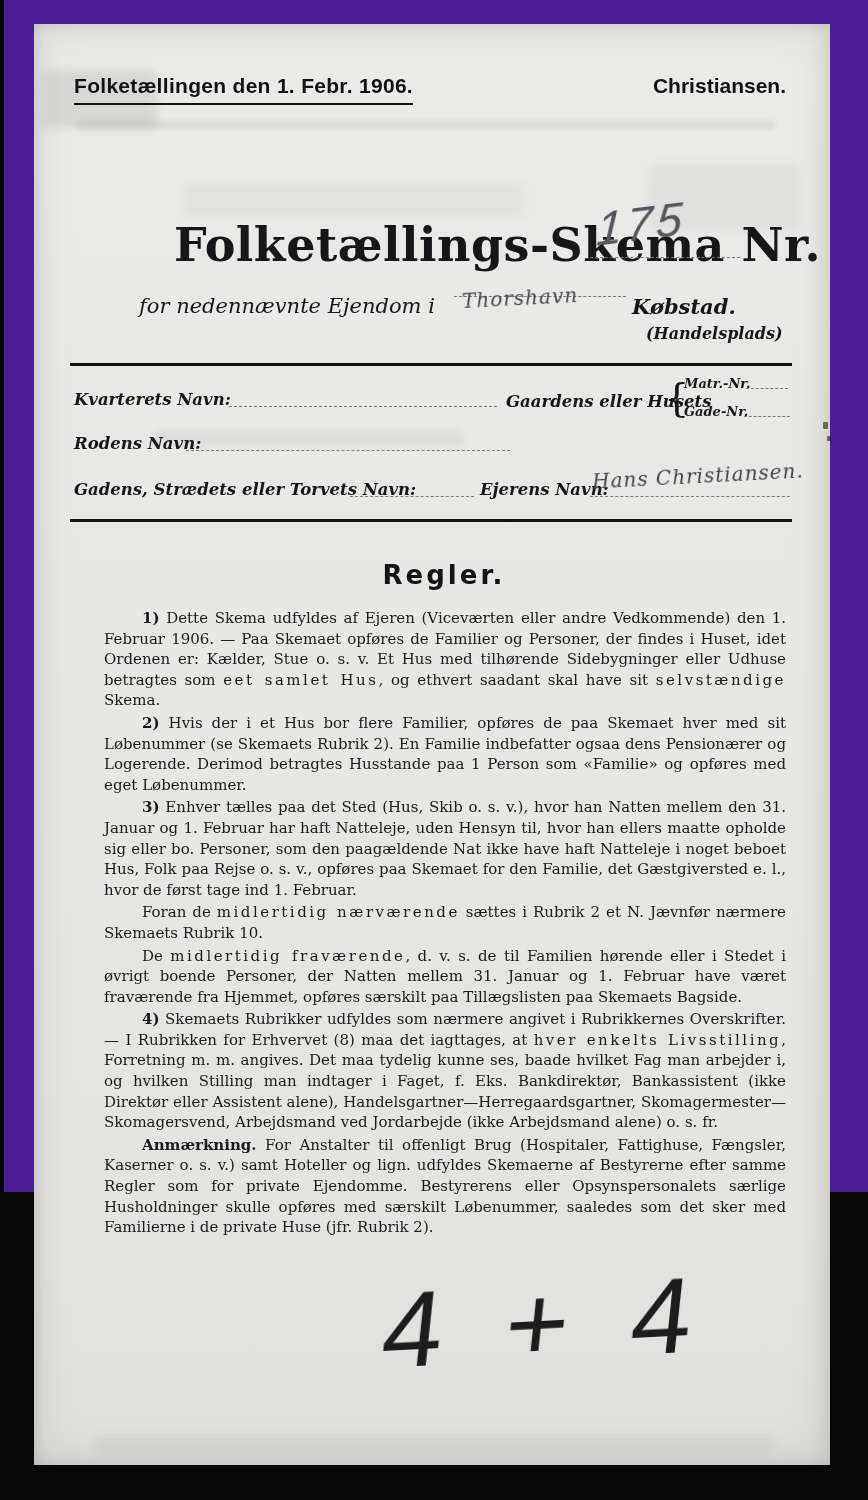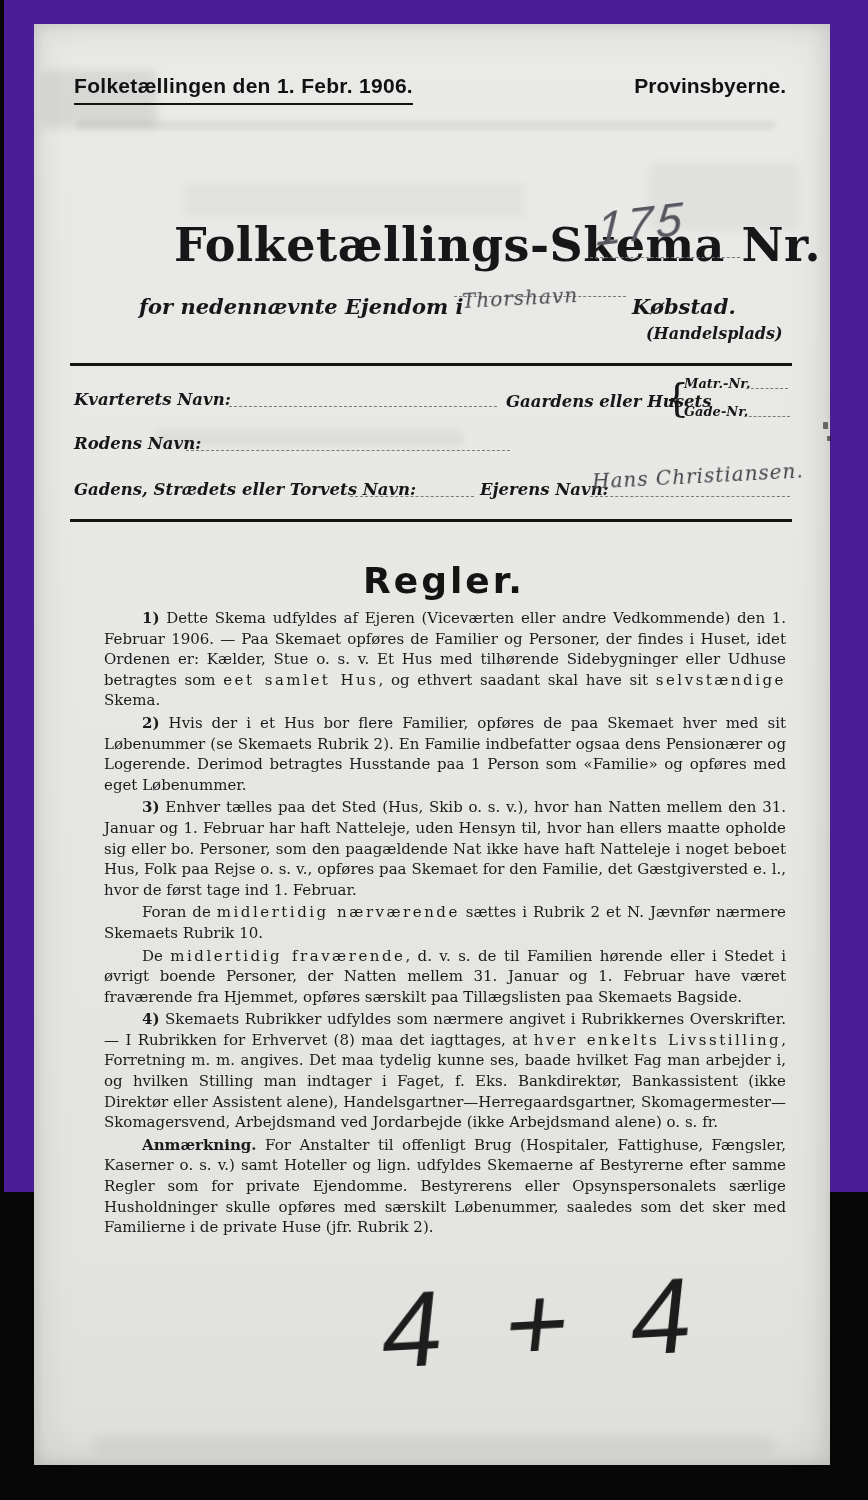--- a/index.html
+++ b/index.html
@@ -31,21 +31,21 @@
     position:absolute; left:140px; top:194px;
     font-weight:bold; font-size:46px; color:#17171a; letter-spacing:0.5px;
   }
   .title-number {
     position:absolute; left:562px; top:168px; width:150px;
     font-family:"Liberation Sans", sans-serif; font-style:italic; font-size:47px; color:#55565e;
     transform:rotate(-7deg) skewX(-10deg); filter:blur(0.4px); letter-spacing:4px;
   }
   .title-number-line { position:absolute; left:556px; top:233px; width:150px; border-bottom:1.5px dashed #77777a; }
 
-  .subtitle-prefix { position:absolute; left:105px; top:270px; font-style:italic; font-weight:bold; font-size:21px; color:#17171a; }
+  .subtitle-prefix { position:absolute; left:105px; top:270px; font-style:italic; font-weight:normal; font-size:21px; color:#17171a; }
   .subtitle-place {
     position:absolute; left:428px; top:262px; font-style:italic; font-size:20px; color:#4a4b52;
     transform:rotate(-3deg); filter:blur(0.3px); letter-spacing:1px;
   }
   .subtitle-place-line { position:absolute; left:420px; top:272px; width:172px; border-bottom:1.5px dashed #77777a; }
   .subtitle-suffix { position:absolute; left:598px; top:270px; font-style:italic; font-weight:bold; font-size:21px; color:#17171a;text-align:right; }
   .subtitle-note  { position:absolute; left:612px; top:300px; font-style:italic; font-weight:bold; font-size:16px; color:#17171a; }
 
   .rule-thick { position:absolute; left:36px; width:722px; border-top:3px solid #141414; }
 
@@ -53,21 +53,21 @@
   .fline  { position:absolute; border-bottom:1.3px dashed #7b7b7b; height:1px; }
   .fsmall { position:absolute; font-style:italic; font-weight:bold; font-size:13px; color:#17171a; white-space:nowrap; }
   .brace  { position:absolute; font-size:40px; font-weight:normal; color:#17171a; font-family:"DejaVu Serif", serif; }
   .owner-value {
     position:absolute; left:558px; top:440px; font-style:italic; font-size:20px; color:#45464d;
     transform:rotate(-3deg); filter:blur(0.3px); letter-spacing:1px; white-space:nowrap;
   }
 
   .rules-heading {
     position:absolute; left:70px; top:536px; width:680px; text-align:center;
-    font-family:"DejaVu Sans", "Liberation Sans", sans-serif; font-weight:bold; font-size:36px;
+    font-family:"DejaVu Sans", "Liberation Sans", sans-serif; font-weight:bold; font-size:26px;
     color:#141414; letter-spacing:3px;
   }
   .rules {
     position:absolute; left:70px; top:584px; width:682px;
     font-size:15px; line-height:20.6px; color:#1b1b1d; text-align:justify;
   }
   .rules p { margin:0 0 2px 0; text-indent:38px; }
   .rules .num { font-weight:bold; }
   .rules .sp  { letter-spacing:2.5px; }
 
@@ -88,21 +88,21 @@
     <div class="ghost" style="left:8px;top:46px;width:115px;height:58px;background:rgba(55,55,55,0.10);"></div>
     <div class="ghost" style="left:42px;top:96px;width:700px;height:10px;background:rgba(55,55,55,0.07);filter:blur(2px);"></div>
     <div class="ghost" style="left:615px;top:140px;width:150px;height:66px;background:rgba(55,55,55,0.05);"></div>
     <div class="ghost" style="left:150px;top:158px;width:340px;height:36px;background:rgba(55,55,55,0.04);"></div>
     <div class="ghost" style="left:120px;top:406px;width:310px;height:16px;background:rgba(55,55,55,0.06);filter:blur(3px);"></div>
     <div class="ghost" style="left:60px;top:1412px;width:680px;height:18px;background:rgba(55,55,55,0.05);"></div>
     <div class="speck" style="left:789px;top:398px;width:5px;height:7px;"></div>
     <div class="speck" style="left:793px;top:412px;width:4px;height:5px;"></div>
 
     <div class="hdr-left">Folketællingen den 1. Febr. 1906.</div>
-    <div class="hdr-right">Provinsbyerne.</div>
+    <div class="hdr-right">Christiansen.</div>
 
     <div class="title">Folketællings-Skema Nr.</div>
     <div class="title-number-line"></div>
     <div class="title-number">175</div>
 
     <div class="subtitle-prefix">for nedennævnte Ejendom i</div>
     <div class="subtitle-place-line"></div>
     <div class="subtitle-place">Thorshavn</div>
     <div class="subtitle-suffix">Købstad.</div>
     <div class="subtitle-note">(Handelsplads)</div>

